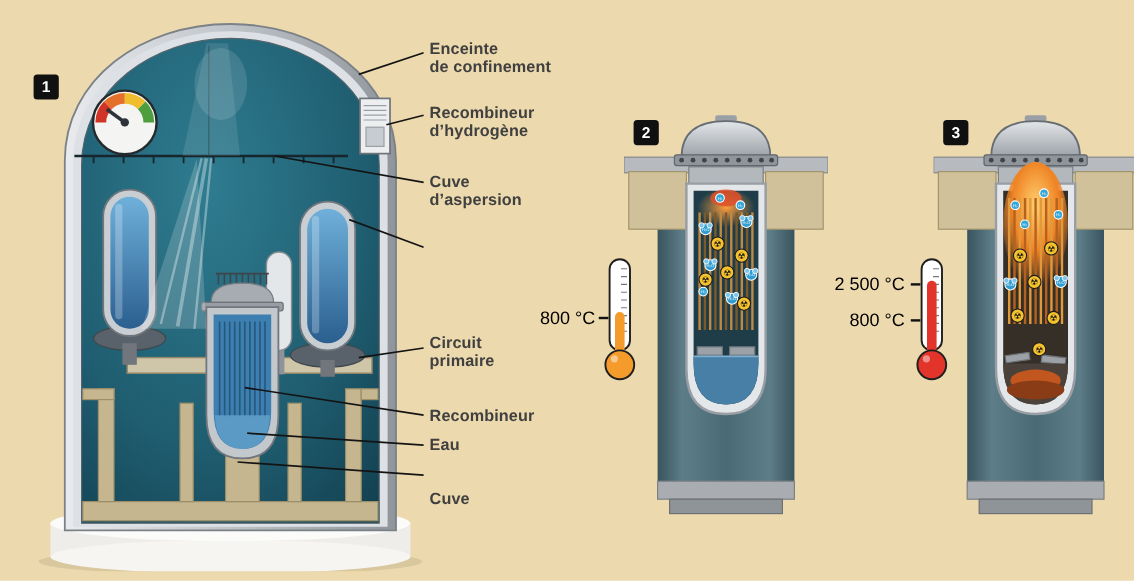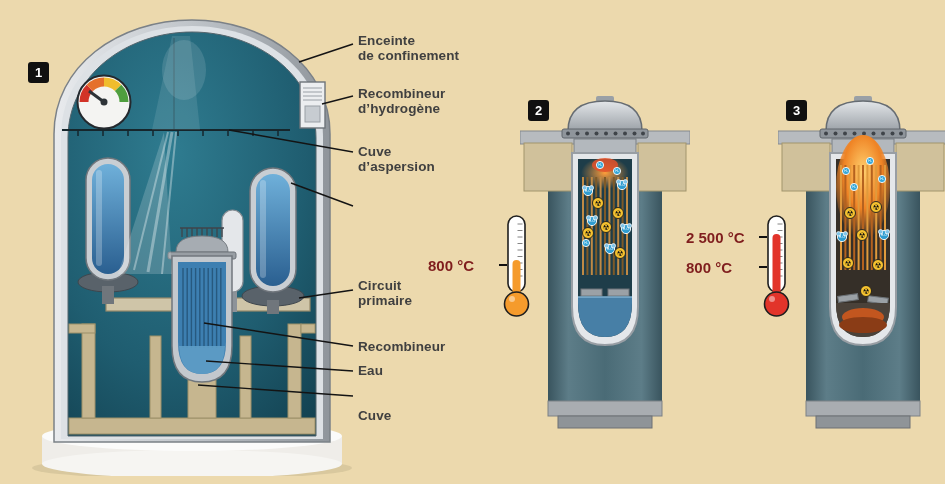--- a/index.html
+++ b/index.html
@@ -12,22 +12,22 @@
   .label{
     position:absolute;font-weight:bold;font-size:13.5px;line-height:1.14;
     color:#404040;white-space:pre-line;letter-spacing:0.1px;
   }
   .badge{
     position:absolute;width:21px;height:21px;background:#101010;color:#fff;
     font-weight:bold;font-size:13px;display:flex;align-items:center;justify-content:center;
     border-radius:3px;
   }
   .temp{
-    position:absolute;font-weight:bold;font-size:15px;color:#7f1d1d;
-    width:68px;
+    position:absolute;font-weight:normal;font-size:15px;color:#000000;
+    text-align:right;width:68px;
   }
   .tickmark{position:absolute;height:2px;background:#111;}
 </style>
 </head>
 <body>
 
 <div class="stage">
 
   <svg style="left:22px;top:6px" width="340" height="470" viewBox="0 0 340 470">
     <defs>

